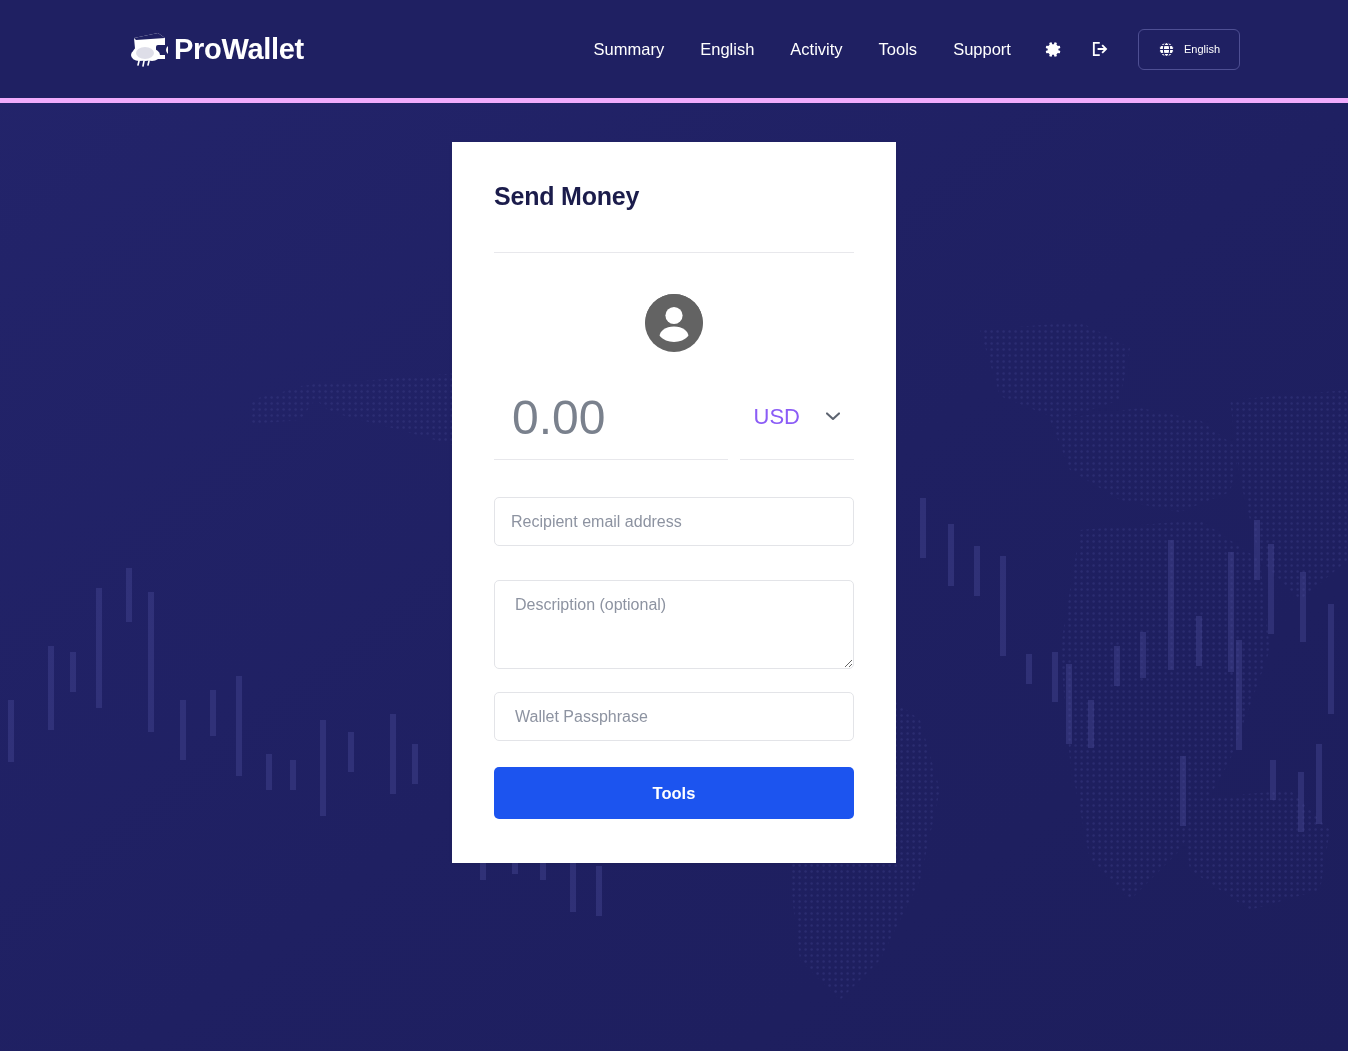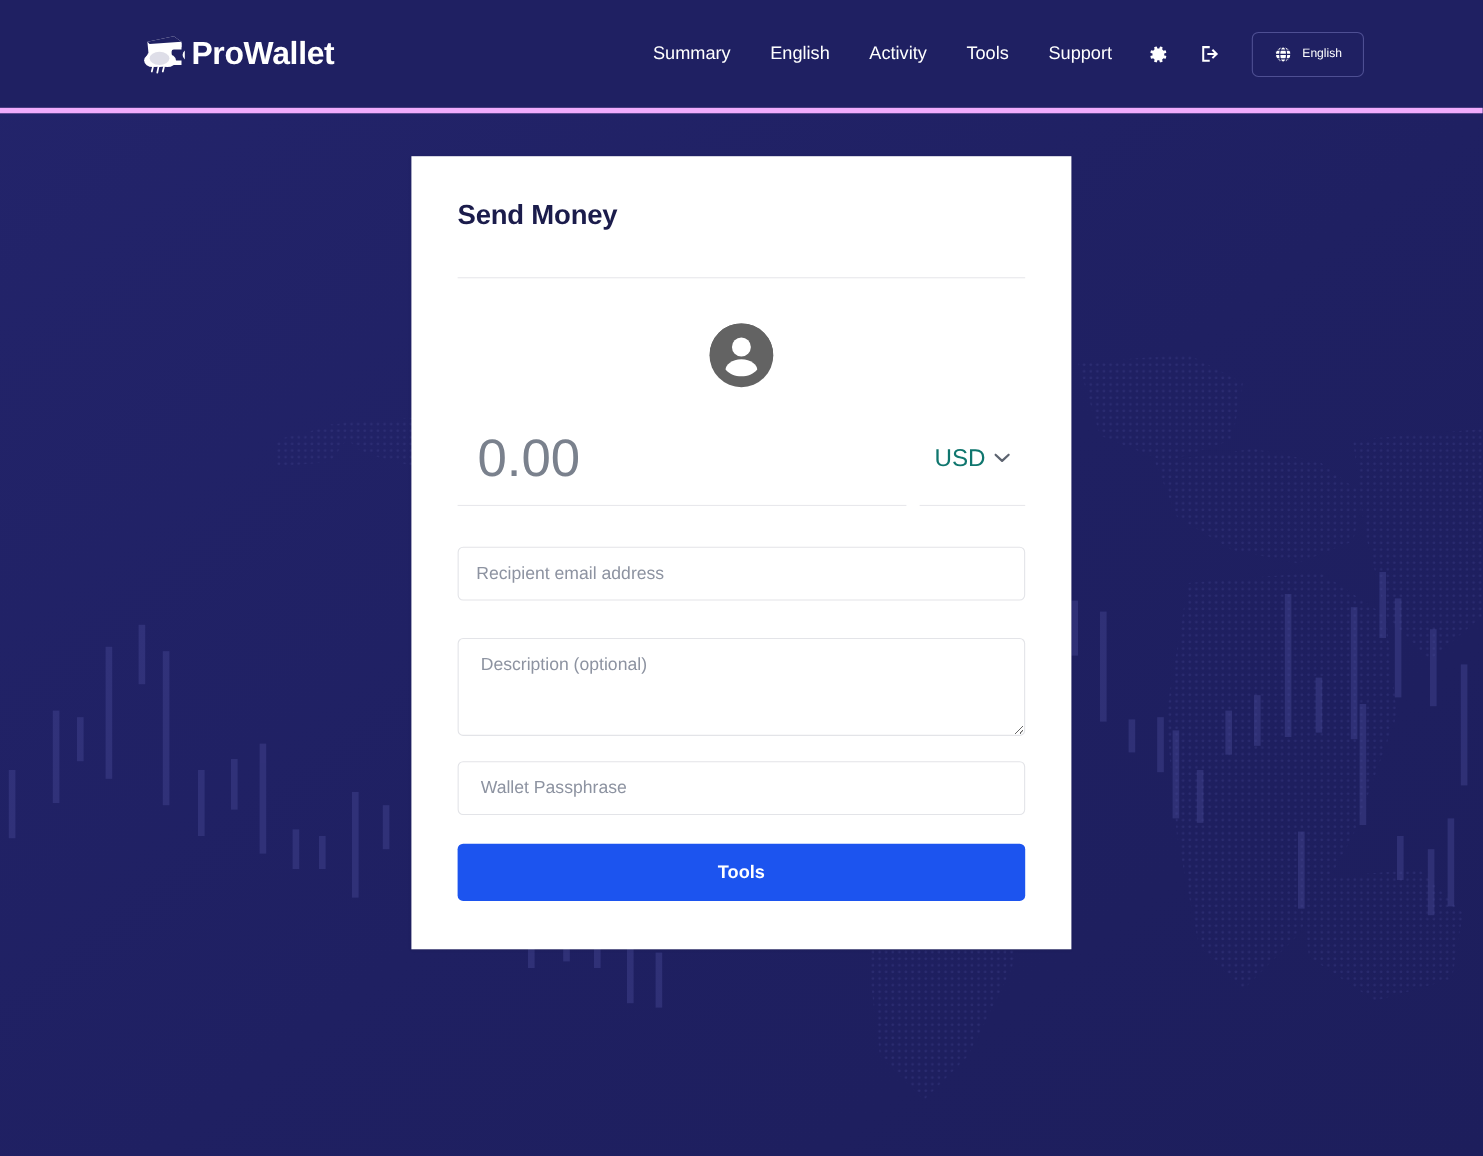--- a/index.html
+++ b/index.html
@@ -99,21 +99,21 @@
   }
   .lang-btn svg { display: block; flex: 0 0 auto; }
 
   
   .page-wrap {
     position: relative;
     z-index: 4;
     width: 100%;
   }
   .card {
-    width: 600px;
+    width: 444px;
     margin: 39px auto 0;
     background: #ffffff;
     padding: 40px 42px 44px;
     box-shadow: 0 1px 3px rgba(0,0,0,.08);
   }
   .card-title {
     margin: 0;
     font-size: 25px;
     font-weight: 600;
     color: #1b1c4b;
@@ -157,27 +157,27 @@
     color: #5d6470;
     padding: 0 0 14px 18px;
     background: transparent;
   }
   .amount-input::placeholder { color: #7a818d; opacity: 1; }
 
   .currency-select {
     flex: 0 0 auto;
     display: flex;
     align-items: center;
-    gap: 8px;
+    gap: 26px;
     border: none;
     border-bottom: 1px solid #e8e8ec;
     background: transparent;
     font-family: inherit;
     font-size: 22px;
-    color: #0f766e;
+    color: #8b5cf6;
     padding: 0 14px 16px 14px;
     cursor: pointer;
   }
   .currency-select svg { display: block; }
 
   .field {
     width: 100%;
     border: 1px solid #e3e4e8;
     border-radius: 5px;
     font-family: inherit;

